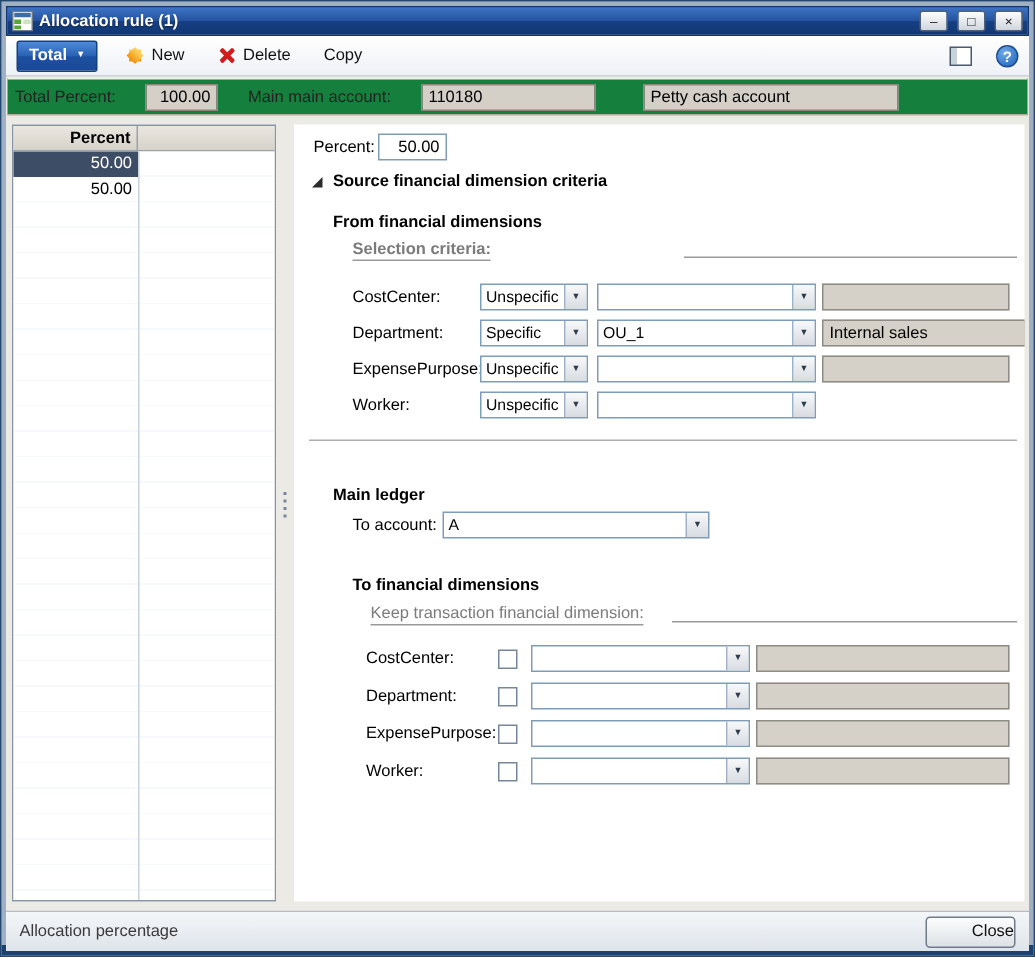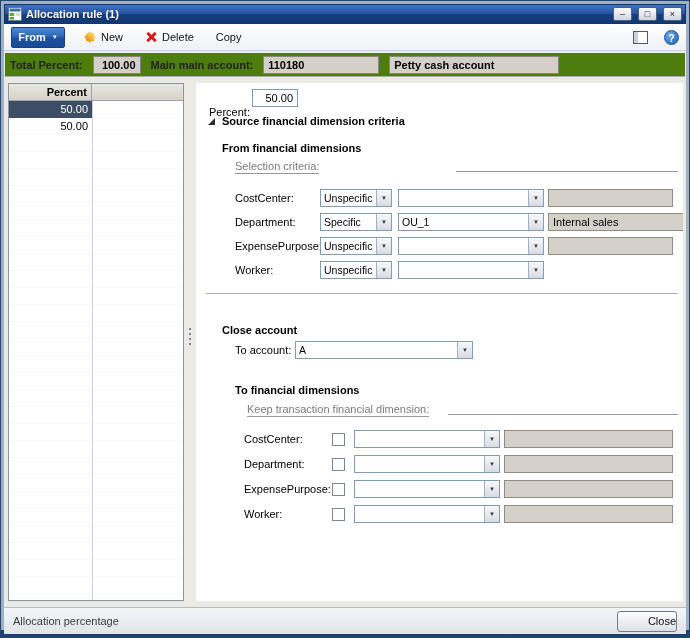--- a/index.html
+++ b/index.html
@@ -55,31 +55,31 @@
   .layout-icon{
     width:15px;height:13px;border:1px solid #4b596b;background:linear-gradient(to right,#c9d1da 0 4px,#fff 4px);
   }
   .help-btn{
     width:15px;height:15px;border-radius:50%;background:radial-gradient(circle at 35% 30%,#6fa9e8,#1f62b8);
     color:#fff;font-weight:bold;font-size:10px;line-height:15px;text-align:center;border:1px solid #1b4d92;
   }
   
   .header-strip{
     height:25px;flex:0 0 25px;margin:1px 1px 0 1px;
-    background:#4d7c0f;border-top:1px solid #f3f1ec;border-bottom:1px solid #b3afa6;
-    display:flex;align-items:center;padding:0 5px;gap:10px;white-space:nowrap;font-weight:bold;
+    background:#15803d;border-top:1px solid #f3f1ec;border-bottom:1px solid #b3afa6;
+    display:flex;align-items:center;padding:0 5px;gap:20px;white-space:nowrap;
   }
   .hlabel{color:#222;}
   .hfield{
     height:18px;background:#d4d0c7;border:1px solid #87857c;padding:2px 4px;
     overflow:hidden;white-space:nowrap;
   }
   .hfield.num{text-align:right;}
   .hf-total{width:48px;}
-  .hf-account{width:116px;}
+  .hf-account{width:116px;margin-right:12px;}
   .hf-name{width:170px;}
   
   .body{flex:1;position:relative;background:#eceae4;min-height:0;}
   
   .grid{
     position:absolute;left:4px;top:6px;width:176px;bottom:6px;
     background:#fff;border:1px solid #8795a5;display:flex;flex-direction:column;
   }
   .grid-header{height:17px;flex:0 0 17px;background:linear-gradient(#eae7e0,#d6d2c9);border-bottom:1px solid #9aa2ac;display:flex;font-weight:bold;}
   .grid-header .gc1{width:83px;border-right:1px solid #9aa2ac;text-align:right;padding:2px 4px;}
@@ -143,21 +143,21 @@
     <span class="title-text">Allocation rule (1)</span>
     <div class="tb-btn">–</div>
     <div class="tb-btn">□</div>
     <div class="tb-btn">×</div>
   </div>
 
   <div class="client">
 
     <div class="toolbar">
       <div class="file-btn">
-        <span>From</span>
+        <span>Total</span>
         <span class="file-arrow">▼</span>
       </div>
       <div class="tool-item">
         <span class="star-icon"></span>
         <span>New</span>
       </div>
       <div class="tool-item">
         <span class="x-icon"></span>
         <span>Delete</span>
       </div>
@@ -194,30 +194,30 @@
           </div>
         </div>
       </div>
 
       <div class="splitter">
         <div class="dots"></div>
       </div>
 
       <div class="panel">
 
-        <span class="abs flabel" style="left:13px;top:20px;">Percent:</span>
+        <span class="abs flabel" style="left:13px;top:6px;">Percent:</span>
         <div class="abs tfield" style="left:56px;top:6px;width:46px;">50.00</div>
 
         <div class="abs sec-hdr" style="left:12px;top:32px;">
           <span class="tri"></span>
           <span class="bold">Source financial dimension criteria</span>
         </div>
         <span class="abs flabel bold" style="left:26px;top:56px;">From financial dimensions</span>
 
-        <span class="abs gray-link" style="left:39px;top:77px;">Selection criteria:</span>
+        <span class="abs gray-link" style="left:39px;top:77px;font-weight:bold;">Selection criteria:</span>
         <div class="abs ext-line" style="left:260px;top:88px;width:222px;"></div>
 
         <div class="abs" style="left:0;top:106px;right:0;height:19px;">
           <span class="abs flabel" style="left:39px;top:0;">CostCenter:</span>
           <div class="abs combo" style="left:124px;top:0;width:72px;">
             <span class="combo-text">Unspecific</span>
             <span class="combo-btn">▼</span>
           </div>
           <div class="abs combo" style="left:202px;top:0;width:146px;">
             <span class="combo-text"></span>
@@ -259,21 +259,21 @@
             <span class="combo-btn">▼</span>
           </div>
           <div class="abs combo" style="left:202px;top:0;width:146px;">
             <span class="combo-text"></span>
             <span class="combo-btn">▼</span>
           </div>
         </div>
 
         <div class="abs divider" style="left:10px;top:210px;width:472px;"></div>
 
-        <span class="abs flabel bold" style="left:26px;top:238px;">Close account</span>
+        <span class="abs flabel bold" style="left:26px;top:238px;">Main ledger</span>
 
         <span class="abs flabel" style="left:39px;top:258px;">To account:</span>
         <div class="abs combo" style="left:99px;top:258px;width:178px;">
           <span class="combo-text">A</span>
           <span class="combo-btn">▼</span>
         </div>
 
         <span class="abs flabel bold" style="left:39px;top:298px;">To financial dimensions</span>
 
         <span class="abs gray-link" style="left:51px;top:320px;">Keep transaction financial dimension:</span>

